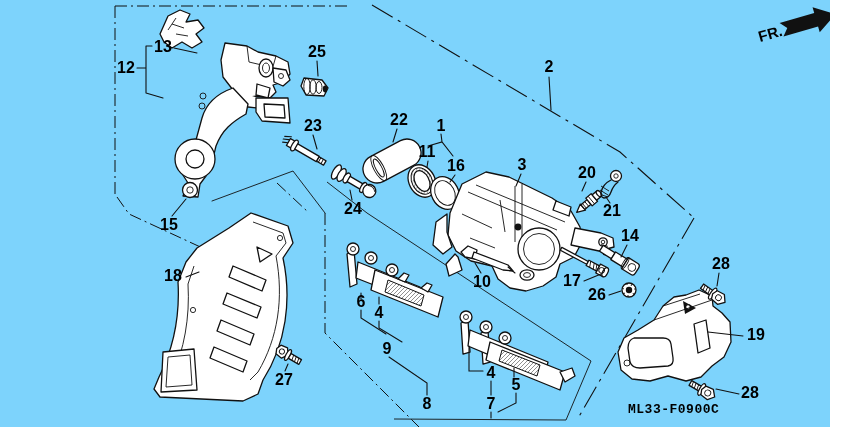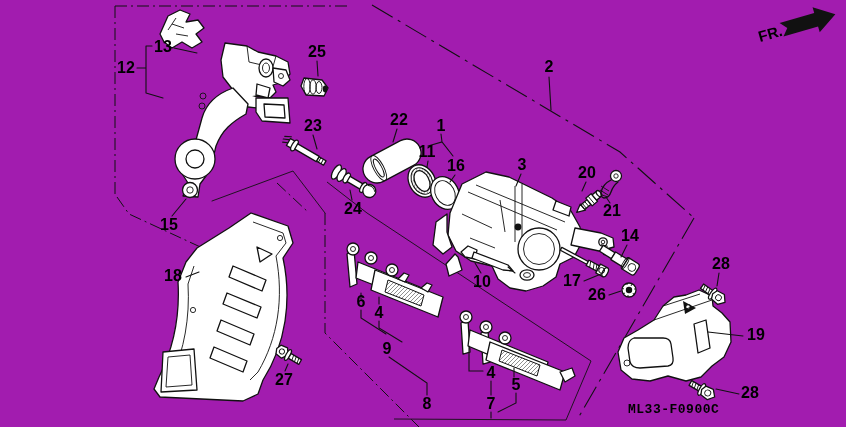--- a/index.html
+++ b/index.html
@@ -1,17 +1,17 @@
 <!DOCTYPE html>
 <html><head>
 <meta charset="utf-8">
 <style>
   html,body{margin:0;padding:0;background:#ffffff;}
-  .canvas{position:relative;width:830px;height:427px;background:#a21caf;overflow:hidden;
-          font-family:"Liberation Sans",sans-serif;padding-left:16px;}
+  .canvas{position:relative;width:830px;height:427px;background:#7dd3fc;overflow:hidden;
+          font-family:"Liberation Sans",sans-serif;}
   svg{position:absolute;left:0;top:0;}
   .ln{fill:none;stroke:#111;stroke-width:1.3;stroke-linejoin:round;stroke-linecap:round;}
   .lnf{fill:#fff;stroke:#111;stroke-width:1.3;stroke-linejoin:round;}
   .thin{fill:none;stroke:#111;stroke-width:0.9;}
   .ldr{fill:none;stroke:#111;stroke-width:1.1;stroke-linecap:round;}
   .chain{fill:none;stroke:#111;stroke-width:1;stroke-dasharray:12 4 2 4;}
   .chain2{fill:none;stroke:#111;stroke-width:1.1;stroke-dasharray:24 6 3 6;}
   .dk{fill:#111;stroke:none;}
   .plabel{font:bold 16px "Liberation Sans",sans-serif;fill:#000;text-anchor:middle;}
   .code{font:bold 13px "Liberation Mono",monospace;fill:#000;letter-spacing:.5px;}

